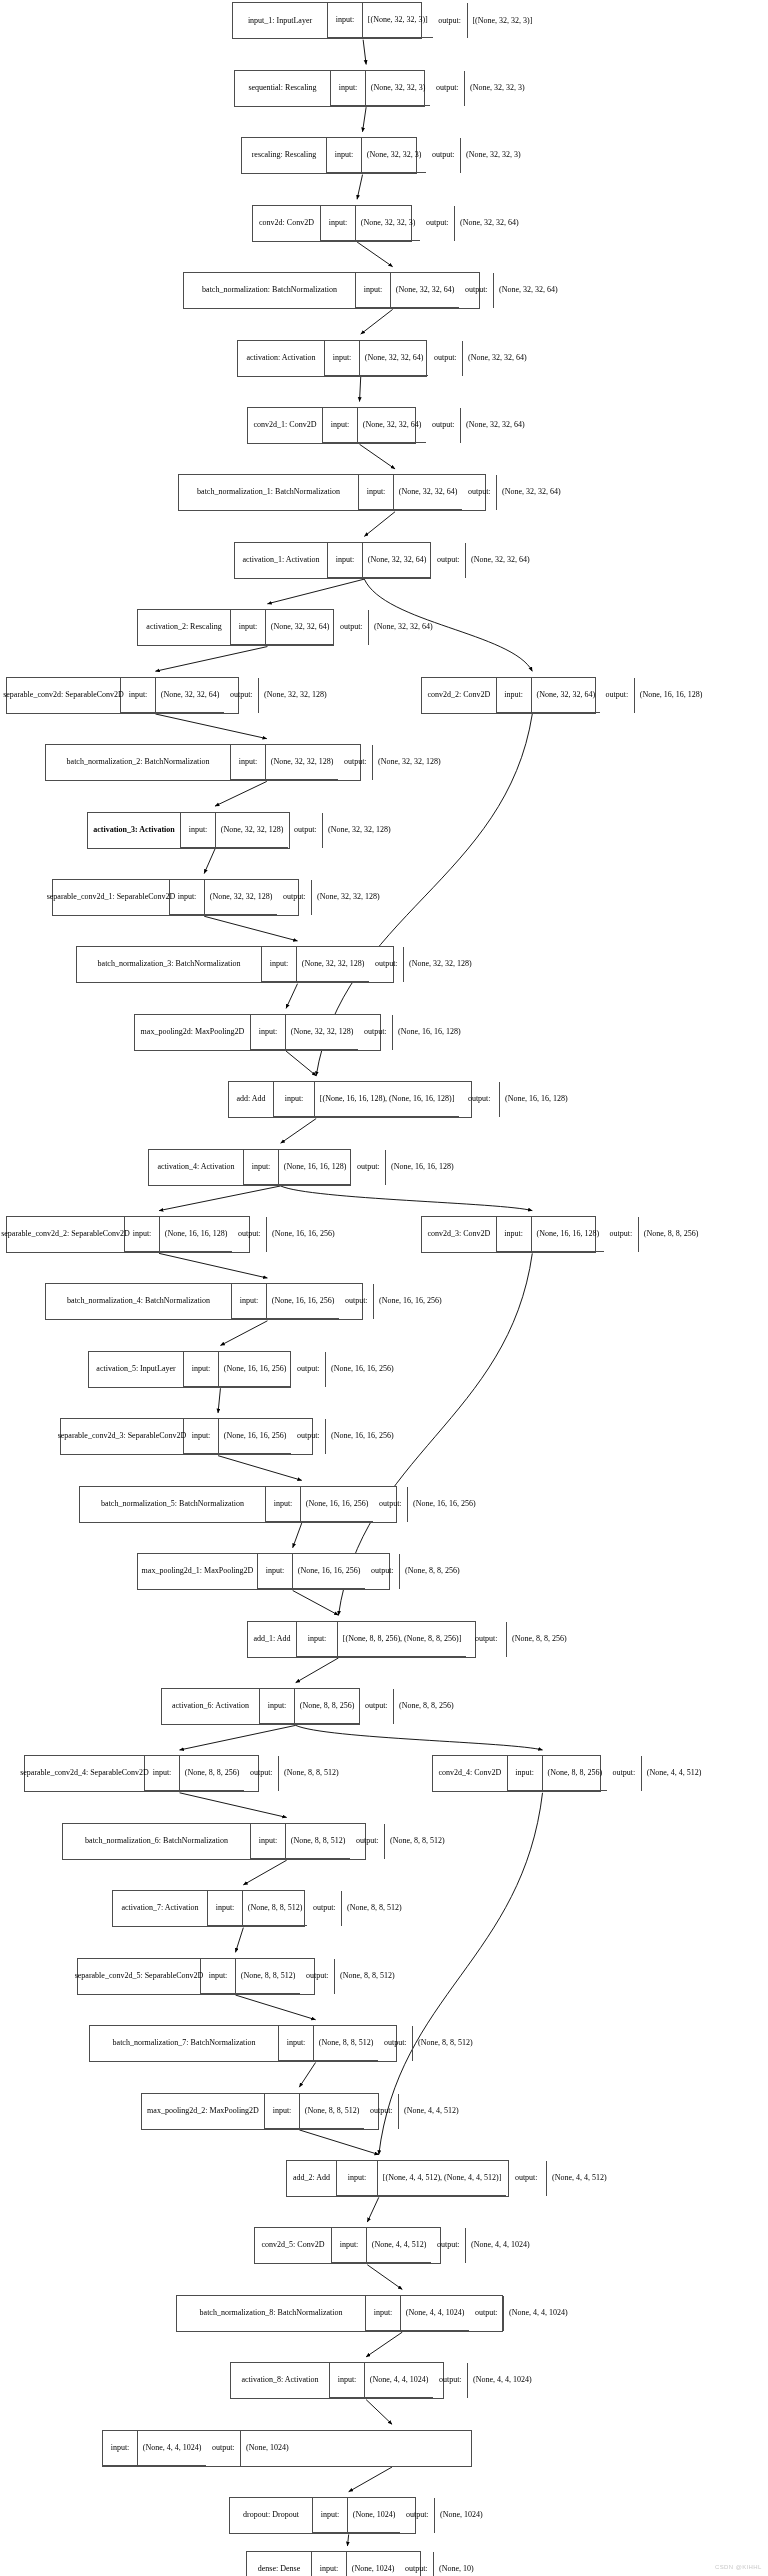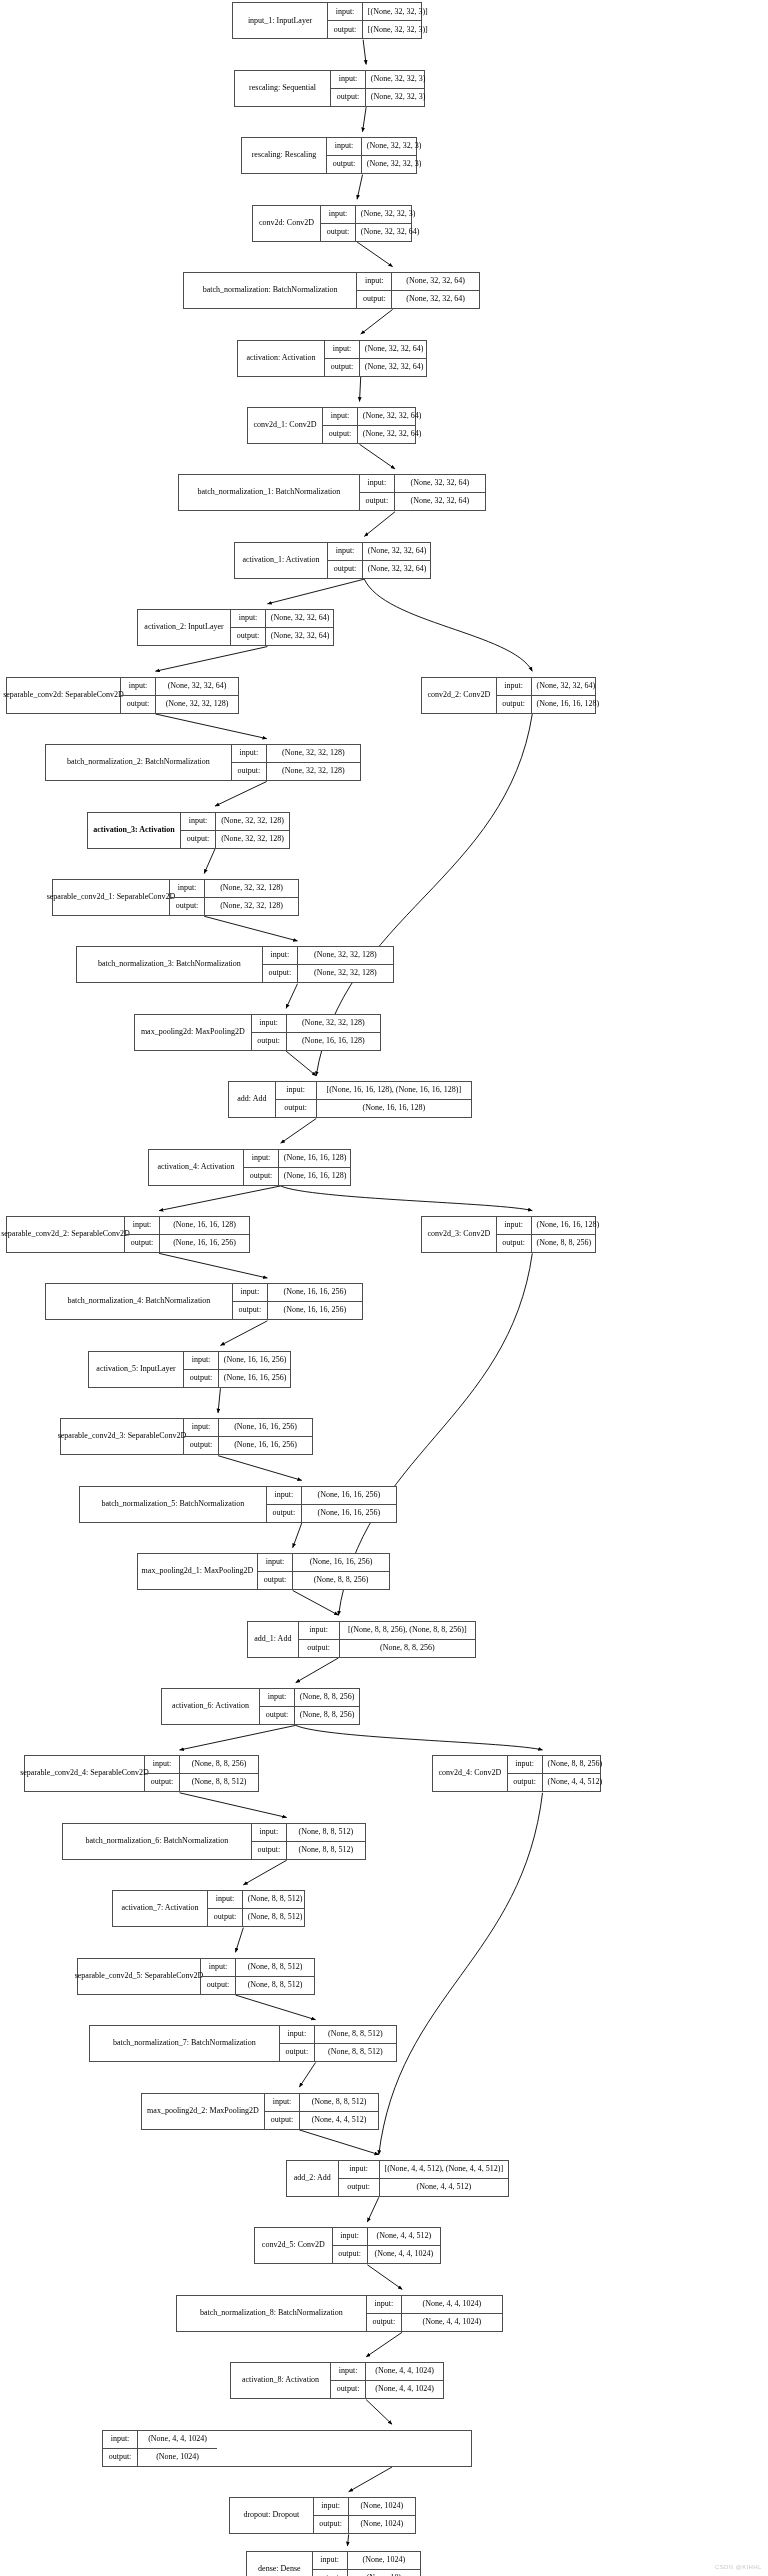--- a/index.html
+++ b/index.html
@@ -42,21 +42,21 @@
   .node .name-cell {
     display: flex;
     align-items: center;
     justify-content: center;
     padding: 0 5.4px;
     border-right: 0.7px solid #4d4d4d;
     box-sizing: border-box;
   }
   .node .io-col {
     display: flex;
-    flex-direction: column;
+    flex-direction: row;
     box-sizing: border-box;
   }
   .node .io-row {
     display: flex;
     flex-direction: row;
     align-items: stretch;
     flex: 1 1 0;
     min-height: 0;
   }
   .node .io-row.first {
@@ -155,21 +155,21 @@
             <div class="io-label" style="width: 35px; min-width: 35px;">input:</div>
             <div class="io-val">[(None, 32, 32, 3)]</div>
           </div>
           <div class="io-row">
             <div class="io-label" style="width: 35px; min-width: 35px;">output:</div>
             <div class="io-val">[(None, 32, 32, 3)]</div>
           </div>
         </div>
       </div>
       <div class="node" style="left: 234px; top: 70px; width: 191px; height: 37px;">
-        <div class="name-cell" style="width: 98px;">rescaling: Sequential</div>
+        <div class="name-cell" style="width: 98px;">sequential: Rescaling</div>
         <div class="io-col" style="width: 93px;">
           <div class="io-row first">
             <div class="io-label" style="width: 35px; min-width: 35px;">input:</div>
             <div class="io-val">(None, 32, 32, 3)</div>
           </div>
           <div class="io-row">
             <div class="io-label" style="width: 35px; min-width: 35px;">output:</div>
             <div class="io-val">(None, 32, 32, 3)</div>
           </div>
         </div>
@@ -259,21 +259,21 @@
             <div class="io-label" style="width: 35px; min-width: 35px;">input:</div>
             <div class="io-val">(None, 32, 32, 64)</div>
           </div>
           <div class="io-row">
             <div class="io-label" style="width: 35px; min-width: 35px;">output:</div>
             <div class="io-val">(None, 32, 32, 64)</div>
           </div>
         </div>
       </div>
       <div class="node" style="left: 137px; top: 609px; width: 197px; height: 37px;">
-        <div class="name-cell" style="width: 95px;">activation_2: InputLayer</div>
+        <div class="name-cell" style="width: 95px;">activation_2: Rescaling</div>
         <div class="io-col" style="width: 102px;">
           <div class="io-row first">
             <div class="io-label" style="width: 35px; min-width: 35px;">input:</div>
             <div class="io-val">(None, 32, 32, 64)</div>
           </div>
           <div class="io-row">
             <div class="io-label" style="width: 35px; min-width: 35px;">output:</div>
             <div class="io-val">(None, 32, 32, 64)</div>
           </div>
         </div>

